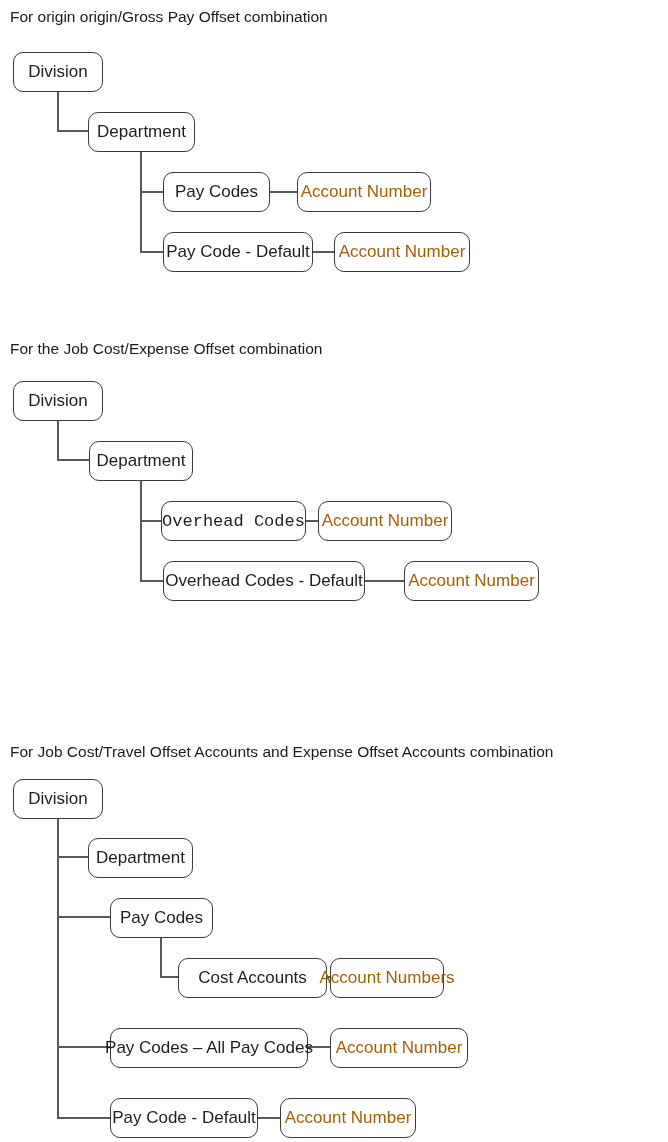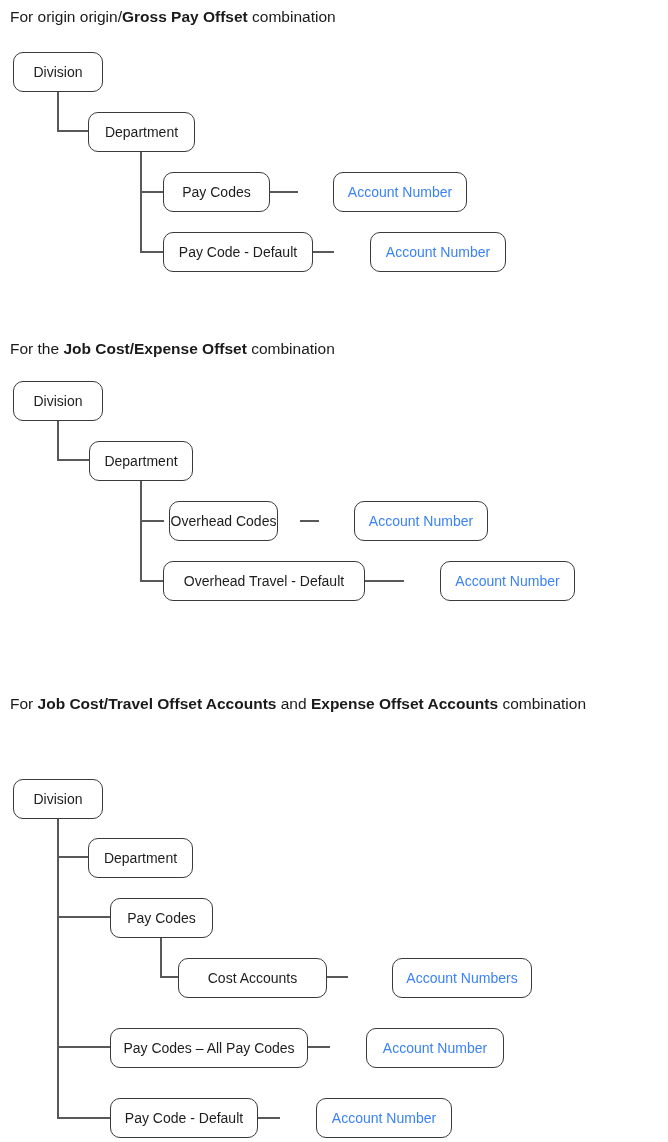--- a/index.html
+++ b/index.html
@@ -14,36 +14,36 @@
     font-family: "Liberation Sans", sans-serif;
     color: #1d1d1d;
     overflow: hidden;
   }
   .title {
     position: absolute;
     font-size: 15.5px;
     white-space: nowrap;
     color: #1a1a1a;
   }
-  .title b { font-weight: bold; margin-top: 48px; }
+  .title b { font-weight: normal; margin-top: 48px; }
   .node {
     position: absolute;
     height: 40px;
     box-sizing: border-box;
     background: #ffffff;
     border: 1.5px solid #3a3a3a;
     border-radius: 10px;
     display: flex;
     align-items: center;
     justify-content: center;
-    font-size: 14px;
+    font-size: 17px;
     white-space: nowrap;
     z-index: 2;
   }
-  .node.red { color: #3b82f6; margin-left: 36px; }
+  .node.red { color: #a16207; }
   .hline, .vline {
     position: absolute;
     background: #595959;
     z-index: 1;
   }
   .hline { height: 2px; }
   .vline { width: 2px; }
 </style>
 </head>
 <body>
@@ -90,34 +90,34 @@
 <div class="hline" style="left:140px; top:580px; width:24px;"></div>
 <div class="hline" style="left:300px; top:520px; width:19px;"></div>
 <div class="hline" style="left:365px; top:580px; width:39px;"></div>
 
 <div class="node" style="left:13px;  top:381px; width:90px;">
     <span>Division</span>
   </div>
 <div class="node" style="left:89px;  top:441px; width:104px;">
     <span>Department</span>
   </div>
-<div class="node" style="left:169px; top:501px; width:109px;">
+<div class="node" style="left:161px; top:501px; width:145px;font-family:Liberation Mono, monospace;">
     <span>Overhead Codes</span>
   </div>
 <div class="node red" style="left:318px; top:501px; width:134px;">
     <span>Account Number</span>
   </div>
 <div class="node" style="left:163px; top:561px; width:202px;">
-    <span>Overhead Travel - Default</span>
+    <span>Overhead Codes - Default</span>
   </div>
 <div class="node red" style="left:404px; top:561px; width:135px;">
     <span>Account Number</span>
   </div>
 
-<div class="title" style="left:10px; top:695px;">
+<div class="title" style="left:10px; top:743px;">
   <span>For </span><b>Job Cost/Travel Offset Accounts</b><span> and </span><b>Expense Offset Accounts</b><span> combination</span>
 </div>
 
 <div class="vline" style="left:57px; top:819px; height:300px;"></div>
 <div class="hline" style="left:57px; top:856px;  width:32px;"></div>
 <div class="hline" style="left:57px; top:916px;  width:54px;"></div>
 <div class="hline" style="left:57px; top:1046px; width:54px;"></div>
 <div class="hline" style="left:57px; top:1117px; width:54px;"></div>
 <div class="vline" style="left:160px; top:938px; height:40px;"></div>
 <div class="hline" style="left:160px; top:976px; width:19px;"></div>
@@ -130,21 +130,21 @@
   </div>
 <div class="node" style="left:88px;  top:838px;  width:105px;">
     <span>Department</span>
   </div>
 <div class="node" style="left:110px; top:898px;  width:103px;">
     <span>Pay Codes</span>
   </div>
 <div class="node" style="left:178px; top:958px;  width:149px;">
     <span>Cost Accounts</span>
   </div>
-<div class="node red" style="left:356px; top:958px; width:140px;">
+<div class="node red" style="left:330px; top:958px; width:114px;">
     <span>Account Numbers</span>
   </div>
 <div class="node" style="left:110px; top:1028px; width:198px;text-align:center;">
     <span>Pay Codes – All Pay Codes</span>
   </div>
 <div class="node red" style="left:330px; top:1028px; width:138px;">
     <span>Account Number</span>
   </div>
 <div class="node" style="left:110px; top:1098px; width:148px;">
     <span>Pay Code - Default</span>

